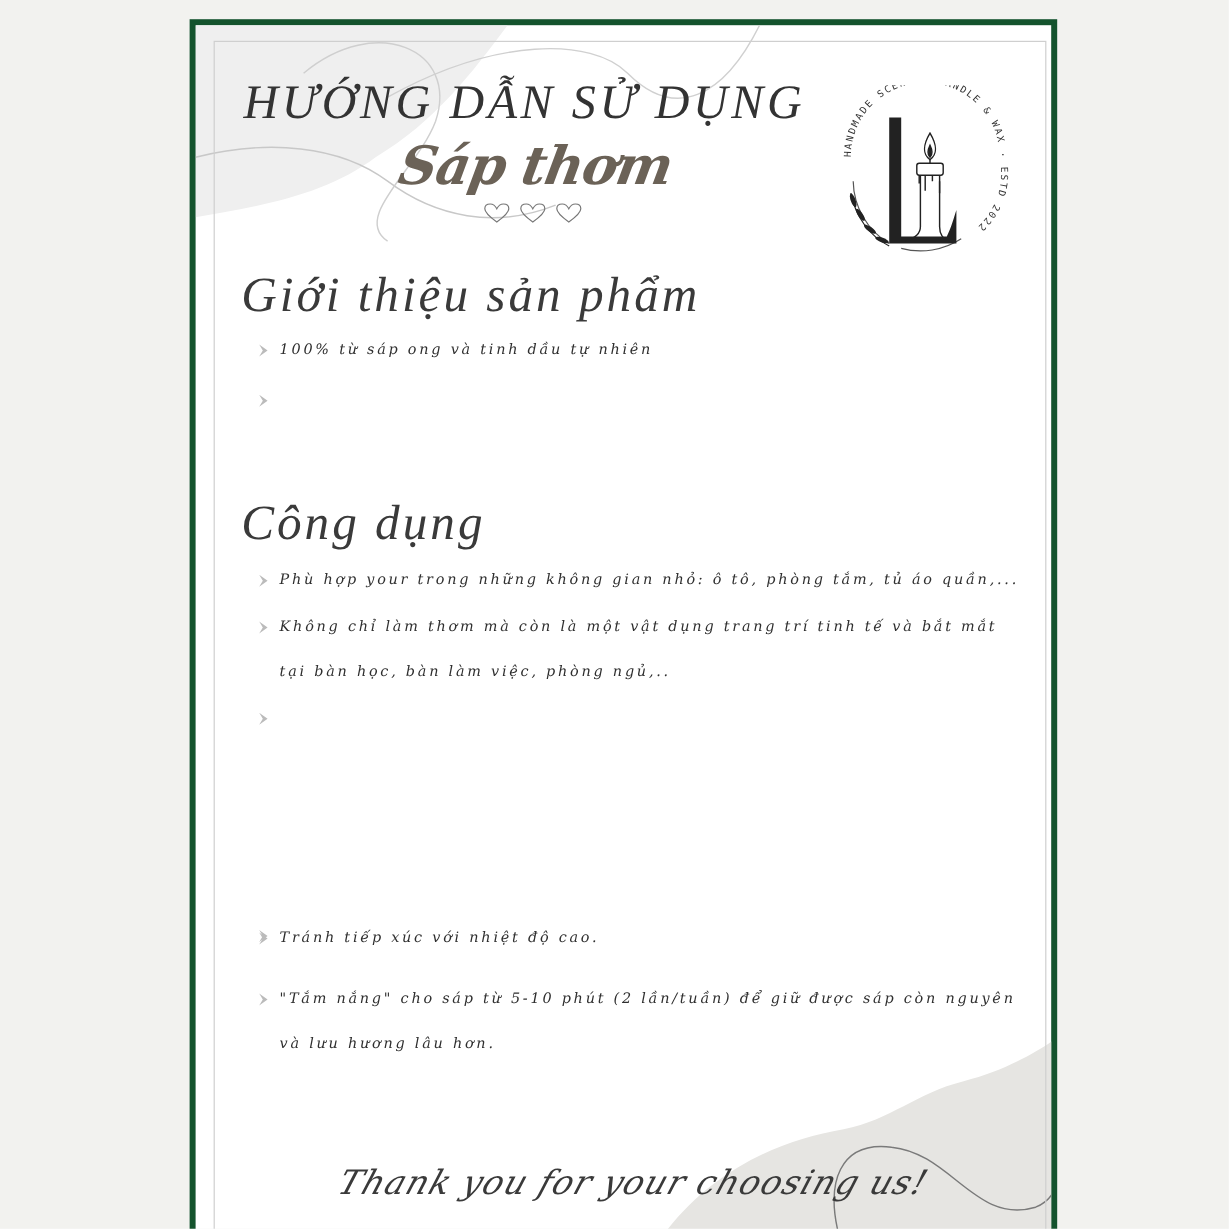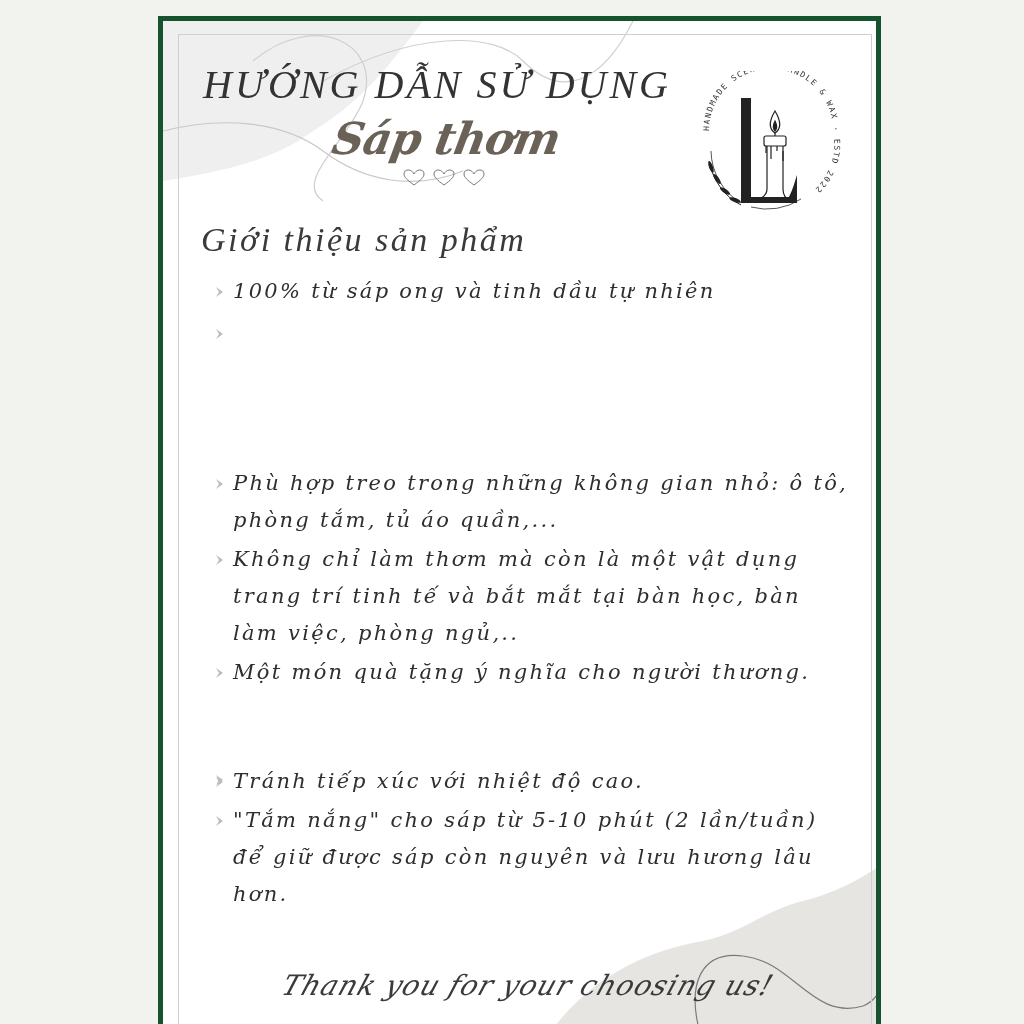--- a/index.html
+++ b/index.html
@@ -32,28 +32,28 @@
     font-family:"DejaVu Serif", serif; font-style:italic; font-weight:bold;
     font-size:44px; color:#6b6257; letter-spacing:-1px;
     white-space:nowrap; transform:skewX(-10deg);
   }
   .hearts { position:absolute; left:240px; top:148px; display:flex; gap:8px; }
   .heart { width:22px; height:18px; }
   .logo { position:absolute; left:528px; top:50px; width:160px; height:150px; }
   .section-heading {
     position:absolute; left:38px;
     font-family:"Liberation Serif", serif; font-style:italic;
-    font-size:34px; letter-spacing:2.5px; color:#3a3a3a;
+    font-size:41px; letter-spacing:2.5px; color:#3a3a3a;
     white-space:nowrap;
   }
   .list { position:absolute; left:48px; width:640px; margin:0; padding:0; list-style:none; }
   .list li {
     position:relative; padding-left:22px;
     font-family:"DejaVu Serif", serif; font-style:italic;
-    font-size:21px; letter-spacing:2.3px; color:#2e2e2e;
+    font-size:12px; letter-spacing:2.3px; color:#2e2e2e;
     line-height:37px;
   }
   .bullet {
     position:absolute; left:2px; top:12px; width:14px; height:14px;
   }
   .thanks {
     position:absolute; left:120px; top:948px;
     font-family:"DejaVu Serif", serif; font-style:italic;
     font-size:28px; color:#3a3a3a; letter-spacing:1px;
     white-space:nowrap; transform:skewX(-18deg);
@@ -124,37 +124,38 @@
   <div class="section-heading" style="top:200px;">Giới thiệu sản phẩm</div>
   <ul class="list" style="top:252px;">
     <li style="margin-bottom:5px;"><svg class="bullet" viewBox="0 0 14 14">
           <path d="M3 2 L10 7 L3 12 L6 7 Z" fill="#bbb"></path>
         </svg><span>100% từ sáp ong và tinh dầu tự nhiên</span></li>
     <li><svg class="bullet" viewBox="0 0 14 14">
           <path d="M3 2 L10 7 L3 12 L6 7 Z" fill="#bbb"></path>
         </svg></li>
   </ul>
 
+  <div class="section-heading" style="top:390px;">Công dụng</div>
   <ul class="list" style="top:444px;">
     <li style="margin-bottom:2px;"><svg class="bullet" viewBox="0 0 14 14">
           <path d="M3 2 L10 7 L3 12 L6 7 Z" fill="#bbb"></path>
-        </svg><span>Phù hợp treo trong những không gian nhỏ: ô tô, phòng tắm, tủ áo quần,...</span></li>
+        </svg><span>Phù hợp your trong những không gian nhỏ: ô tô, phòng tắm, tủ áo quần,...</span></li>
     <li style="margin-bottom:2px;"><svg class="bullet" viewBox="0 0 14 14">
           <path d="M3 2 L10 7 L3 12 L6 7 Z" fill="#bbb"></path>
         </svg><span>Không chỉ làm thơm mà còn là một vật dụng trang trí tinh tế và bắt mắt tại bàn học, bàn làm việc, phòng ngủ,..</span></li>
     <li><svg class="bullet" viewBox="0 0 14 14">
           <path d="M3 2 L10 7 L3 12 L6 7 Z" fill="#bbb"></path>
-        </svg><span>Một món quà tặng ý nghĩa cho người thương.</span></li>
+        </svg></li>
   </ul>
 
   <ul class="list" style="top:740px;">
     <li style="margin-bottom:2px;"><svg class="bullet" viewBox="0 0 14 14">
           <path d="M3 2 L10 7 L3 12 L6 7 Z" fill="#bbb"></path>
         </svg></li>
-    <li style="margin-bottom:2px;"><svg class="bullet" viewBox="0 0 14 14">
+    <li style="margin-bottom:14px;"><svg class="bullet" viewBox="0 0 14 14">
           <path d="M3 2 L10 7 L3 12 L6 7 Z" fill="#bbb"></path>
         </svg><span>Tránh tiếp xúc với nhiệt độ cao.</span></li>
     <li><svg class="bullet" viewBox="0 0 14 14">
           <path d="M3 2 L10 7 L3 12 L6 7 Z" fill="#bbb"></path>
         </svg><span>"Tắm nắng" cho sáp từ 5-10 phút (2 lần/tuần) để giữ được sáp còn nguyên và lưu hương lâu hơn.</span></li>
   </ul>
 
   <div class="thanks">Thank you for your choosing us!</div>
 </div>
 

